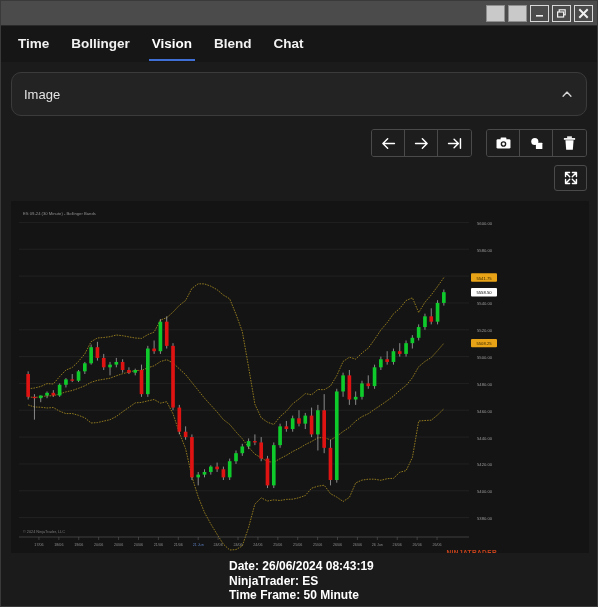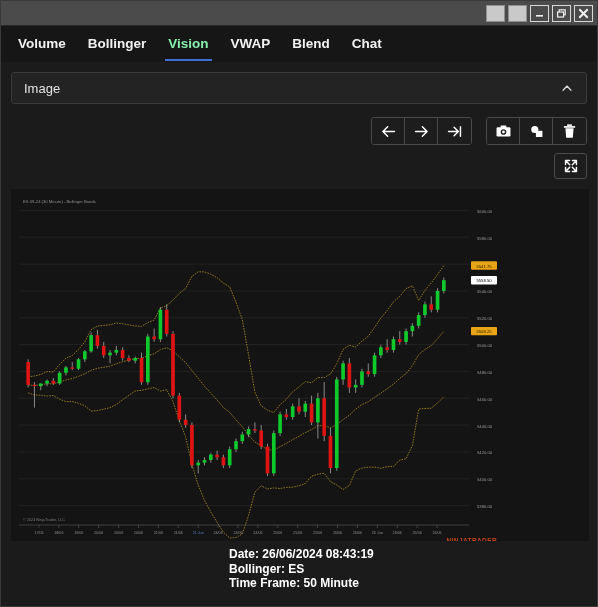--- a/index.html
+++ b/index.html
@@ -47,35 +47,35 @@
   }
   .tab{
     display:flex;align-items:center;
     padding:0 11px;
     font-size:13.5px;font-weight:bold;
     color:#f2f2f2;
     position:relative;
     white-space:nowrap;
     cursor:pointer;
   }
-  .tab.active{color:#86efac;}
+  .tab.active{color:#ffffff;}
   .tab.active:after{
     content:"";position:absolute;left:8px;right:8px;bottom:0;height:2px;
     background:#3f6fd4;
   }
   
   .content{
     flex:1;background:#1b1b1b;position:relative;
     padding:0 10px;box-sizing:border-box;
     display:flex;flex-direction:column;
   }
   .select-row{padding-top:10px;}
   .select{
-    height:32px;background:#232323;
-    border:1px solid #3b3b3b;border-radius:3px;
+    height:44px;background:#232323;
+    border:1px solid #3b3b3b;border-radius:10px;
     display:flex;align-items:center;justify-content:space-between;
     padding:0 12px;box-sizing:border-box;
     color:#e4e4e4;font-size:13px;
     cursor:pointer;
   }
   .chev{width:14px;height:14px;display:block;}
   
   .toolbar{
     margin-top:13px;
     display:flex;align-items:center;justify-content:flex-end;
@@ -139,24 +139,23 @@
       </div>
       <div class="tb-btn">
         <svg width="11" height="11" viewBox="0 0 11 11">
           <path d="M2 2 L9 9 M9 2 L2 9" stroke="#f0f0f0" stroke-width="2" stroke-linecap="square"></path>
         </svg>
       </div>
     </div>
   </div>
 
   <div class="tabbar">
-    <div class="tab">Volume</div>
+    <div class="tab">Time</div>
     <div class="tab">Bollinger</div>
     <div class="tab active">Vision</div>
-    <div class="tab">VWAP</div>
     <div class="tab">Blend</div>
     <div class="tab">Chat</div>
   </div>
 
   <div class="content">
 
     <div class="select-row">
       <div class="select">
         <span>Image</span>
         <svg class="chev" viewBox="0 0 16 16">
@@ -435,18 +434,18 @@
           <line x1="406.14285714285717" y1="336" x2="406.14285714285717" y2="339" stroke="#5a5a5a" stroke-width="0.6"></line>
           <text x="406.14285714285717" y="345" fill="#8a8a8a" font-size="3.7" text-anchor="middle" font-family="&quot;Liberation Sans&quot;, sans-serif">26/06</text>
           <line x1="426.04761904761904" y1="336" x2="426.04761904761904" y2="339" stroke="#5a5a5a" stroke-width="0.6"></line>
           <text x="426.04761904761904" y="345" fill="#8a8a8a" font-size="3.7" text-anchor="middle" font-family="&quot;Liberation Sans&quot;, sans-serif">26/06</text>
           <text x="486" y="354" fill="#c8431c" font-size="6.5" font-weight="bold" text-anchor="end" font-family="&quot;Liberation Sans&quot;, sans-serif" letter-spacing="0.4">NINJATRADER</text>
         </svg>
     </div>
 
     <div class="infoblock">
       <div>Date: 26/06/2024 08:43:19</div>
-      <div>Bollinger: ES</div>
+      <div>NinjaTrader: ES</div>
       <div>Time Frame: 50 Minute</div>
     </div>
 
   </div>
 </div>
 
 </body></html>

